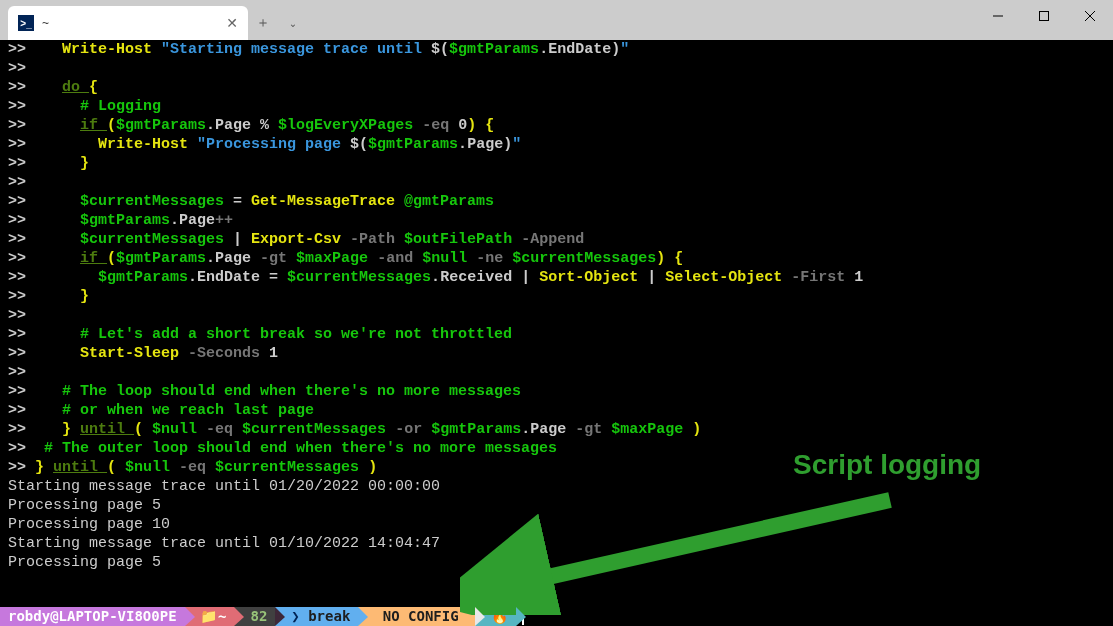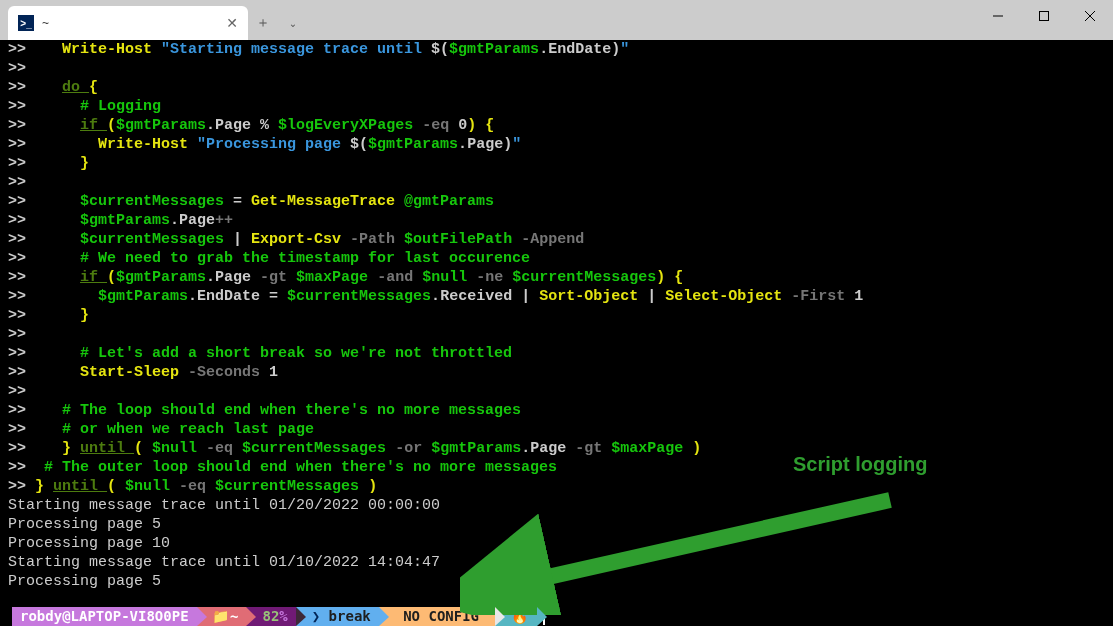--- a/index.html
+++ b/index.html
@@ -108,21 +108,21 @@
 .cmd-c { color: #3a96dd; }
 .cmd-w { color: #cccccc; }
 .cmd-gray { color: #767676; }
 .cmd-bl { color: #4d7c0f; font-weight: bold; text-decoration: underline; }
 .output { color: #cccccc; }
 .bold { font-weight: bold; }
 
 .status-bar {
   position: absolute;
   bottom: 0;
-  left: 12px;
+  left: 0;
   right: 0;
   height: 19px;
   display: flex;
   align-items: center;
   font-family: 'Consolas', monospace;
   font-size: 14px;
   margin-top: 42px;
 }
 .seg {
   padding: 0 8px;
@@ -140,41 +140,41 @@
   top: 0;
   border-top: 10px solid transparent;
   border-bottom: 9px solid transparent;
   border-left: 10px solid currentColor;
   z-index: 1;
 }
 .seg-user { background: #c678dd; color: #ffffff; }
 .seg-user::after { color: #c678dd; z-index: 3; }
 .seg-path { background: #e06c75; color: #ffffff; padding-left: 16px; }
 .seg-path::after { color: #e06c75; z-index: 2; }
-.seg-pct { background: #701a75; color: #98c379; padding-left: 16px; }
+.seg-pct { background: #404040; color: #98c379; padding-left: 16px; flex-direction: column; }
 .seg-pct::after { color: #3e2838; }
 .seg-shell { background: #61afef; color: #1e1e1e; padding-left: 16px; }
 .seg-shell::after { color: #61afef; }
 .seg-cfg { background: #fdba74; color: #1e1e1e; padding-left: 16px; }
 .seg-cfg::after { color: #e8e8e8; }
 .seg-fire { background: #56b6c2; color: #ffffff; padding-left: 16px; }
 .seg-fire::after { color: #56b6c2; }
 .cursor-blk {
   width: 2px;
   height: 17px;
   background: #ffffff;
   margin-left: 6px;
 }
 .annotation {
   position: absolute;
   top: 415px;
   left: 793px;
   color: #2f9e2f;
   font-family: -apple-system, 'Segoe UI', sans-serif;
-  font-size: 20px;
+  font-size: 28px;
   font-weight: bold;
   pointer-events: none;
 }
 .arrow-svg {
   position: absolute;
   top: 445px;
   left: 460px;
   width: 440px;
   height: 130px;
   pointer-events: none;
@@ -217,21 +217,20 @@
       <div class="line"><span class="prompt bold">&gt;&gt;</span></div>
       <div class="line"><span class="prompt bold">&gt;&gt;    </span><span class="cmd-bl bold">do </span><span class="cmd-y bold">{</span></div>
       <div class="line"><span class="prompt bold">&gt;&gt;      </span><span class="cmd-g bold"># Logging</span></div>
       <div class="line"><span class="prompt bold">&gt;&gt;      </span><span class="cmd-bl bold">if </span><span class="cmd-y bold">(</span><span class="cmd-g bold">$gmtParams</span><span class="cmd-w bold">.</span><span class="cmd-w bold">Page </span><span class="cmd-w bold">% </span><span class="cmd-g bold">$logEveryXPages </span><span class="cmd-gray bold">-eq </span><span class="cmd-w bold">0</span><span class="cmd-y bold">) </span><span class="cmd-y bold">{</span></div>
       <div class="line"><span class="prompt bold">&gt;&gt;        </span><span class="cmd-y bold">Write-Host </span><span class="cmd-c bold">"Processing page </span><span class="cmd-w bold">$(</span><span class="cmd-g bold">$gmtParams</span><span class="cmd-w bold">.</span><span class="cmd-w bold">Page</span><span class="cmd-w bold">)</span><span class="cmd-c bold">"</span></div>
       <div class="line"><span class="prompt bold">&gt;&gt;      </span><span class="cmd-y bold">}</span></div>
       <div class="line"><span class="prompt bold">&gt;&gt;</span></div>
       <div class="line"><span class="prompt bold">&gt;&gt;      </span><span class="cmd-g bold">$currentMessages </span><span class="cmd-w bold">= </span><span class="cmd-y bold">Get-MessageTrace </span><span class="cmd-g bold">@gmtParams</span></div>
       <div class="line"><span class="prompt bold">&gt;&gt;      </span><span class="cmd-g bold">$gmtParams</span><span class="cmd-w bold">.</span><span class="cmd-w bold">Page</span><span class="cmd-gray bold">++</span></div>
       <div class="line"><span class="prompt bold">&gt;&gt;      </span><span class="cmd-g bold">$currentMessages </span><span class="cmd-w bold">| </span><span class="cmd-y bold">Export-Csv </span><span class="cmd-gray bold">-Path </span><span class="cmd-g bold">$outFilePath </span><span class="cmd-gray bold">-Append</span></div>
-      <div class="line"><span class="prompt bold">&gt;&gt;      </span><span class="cmd-g bold"># We need to grab the timestamp for last occurence</span></div>
       <div class="line"><span class="prompt bold">&gt;&gt;      </span><span class="cmd-bl bold">if </span><span class="cmd-y bold">(</span><span class="cmd-g bold">$gmtParams</span><span class="cmd-w bold">.</span><span class="cmd-w bold">Page </span><span class="cmd-gray bold">-gt </span><span class="cmd-g bold">$maxPage </span><span class="cmd-gray bold">-and </span><span class="cmd-g bold">$null </span><span class="cmd-gray bold">-ne </span><span class="cmd-g bold">$currentMessages</span><span class="cmd-y bold">) </span><span class="cmd-y bold">{</span></div>
       <div class="line"><span class="prompt bold">&gt;&gt;        </span><span class="cmd-g bold">$gmtParams</span><span class="cmd-w bold">.</span><span class="cmd-w bold">EndDate </span><span class="cmd-w bold">= </span><span class="cmd-g bold">$currentMessages</span><span class="cmd-w bold">.</span><span class="cmd-w bold">Received </span><span class="cmd-w bold">| </span><span class="cmd-y bold">Sort-Object </span><span class="cmd-w bold">| </span><span class="cmd-y bold">Select-Object </span><span class="cmd-gray bold">-First </span><span class="cmd-w bold">1</span></div>
       <div class="line"><span class="prompt bold">&gt;&gt;      </span><span class="cmd-y bold">}</span></div>
       <div class="line"><span class="prompt bold">&gt;&gt;</span></div>
       <div class="line"><span class="prompt bold">&gt;&gt;      </span><span class="cmd-g bold"># Let's add a short break so we're not throttled</span></div>
       <div class="line"><span class="prompt bold">&gt;&gt;      </span><span class="cmd-y bold">Start-Sleep </span><span class="cmd-gray bold">-Seconds </span><span class="cmd-w bold">1</span></div>
       <div class="line"><span class="prompt bold">&gt;&gt;</span></div>
       <div class="line"><span class="prompt bold">&gt;&gt;    </span><span class="cmd-g bold"># The loop should end when there's no more messages</span></div>
       <div class="line"><span class="prompt bold">&gt;&gt;    </span><span class="cmd-g bold"># or when we reach last page</span></div>
       <div class="line"><span class="prompt bold">&gt;&gt;    </span><span class="cmd-y bold">} </span><span class="cmd-bl bold">until </span><span class="cmd-y bold">( </span><span class="cmd-g bold">$null </span><span class="cmd-gray bold">-eq </span><span class="cmd-g bold">$currentMessages </span><span class="cmd-gray bold">-or </span><span class="cmd-g bold">$gmtParams</span><span class="cmd-w bold">.</span><span class="cmd-w bold">Page </span><span class="cmd-gray bold">-gt </span><span class="cmd-g bold">$maxPage </span><span class="cmd-y bold">)</span></div>

